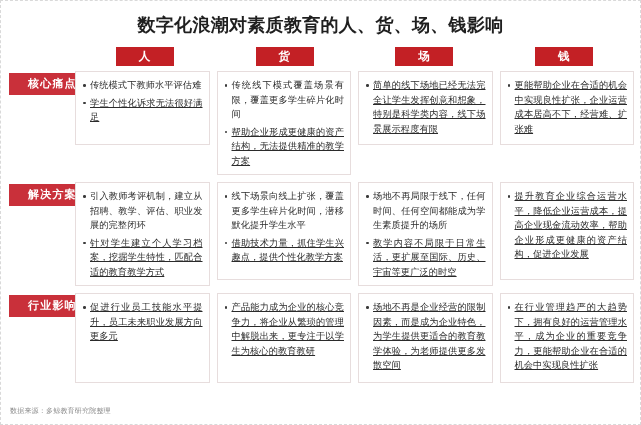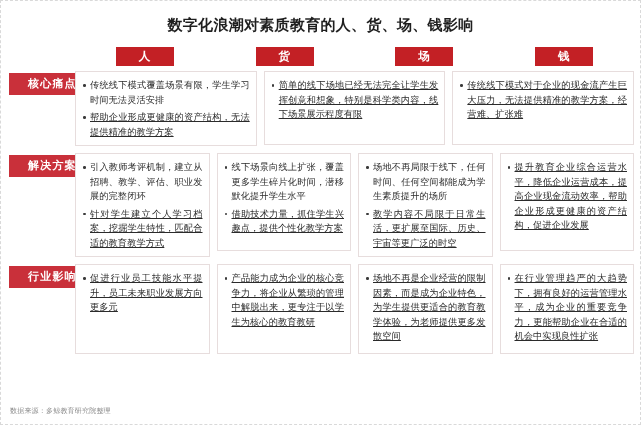--- a/index.html
+++ b/index.html
@@ -14,21 +14,21 @@
     position: relative;
     width: 641px;
     height: 425px;
     box-sizing: border-box;
     background: #ffffff;
     border: 1px dashed #d9d9d9;
     overflow: hidden;
   }
   .title {
     text-align: center;
-    font-size: 15px;
+    font-size: 18px;
     font-weight: bold;
     color: #1f1f1f;
     letter-spacing: 0.3px;
     margin-top: 14px;
     height: 20px;
     line-height: 20px;
   }
 
   
   .grid {
@@ -163,32 +163,38 @@
         <span class="badge">钱</span>
       </div>
     </div>
 
     <div class="row r1">
       <div class="row-label-wrap">
         <span class="row-label">核心痛点</span>
       </div>
       <div class="cell">
         <ul>
-          <li>传统线下模式覆盖场景有限，学生学习时间无法灵活安排</li>
+          <li>传统模式下教师水平评估难</li>
+          <li>学生个性化诉求无法很好满足</li>
+        </ul>
+      </div>
+      <div class="cell">
+        <ul>
+          <li>传统线下模式覆盖场景有限，覆盖更多学生碎片化时间</li>
           <li>帮助企业形成更健康的资产结构，无法提供精准的教学方案</li>
         </ul>
       </div>
       <div class="cell">
         <ul>
           <li>简单的线下场地已经无法完全让学生发挥创意和想象，特别是科学类内容，线下场景展示程度有限</li>
         </ul>
       </div>
       <div class="cell">
         <ul>
-          <li>传统线下模式对于企业的现金流产生巨大压力，无法提供精准的教学方案，经营难、扩张难</li>
+          <li>更能帮助企业在合适的机会中实现良性扩张，企业运营成本居高不下，经营难、扩张难</li>
         </ul>
       </div>
     </div>
 
     <div class="row r2">
       <div class="row-label-wrap">
         <span class="row-label">解决方案</span>
       </div>
       <div class="cell">
         <ul>

